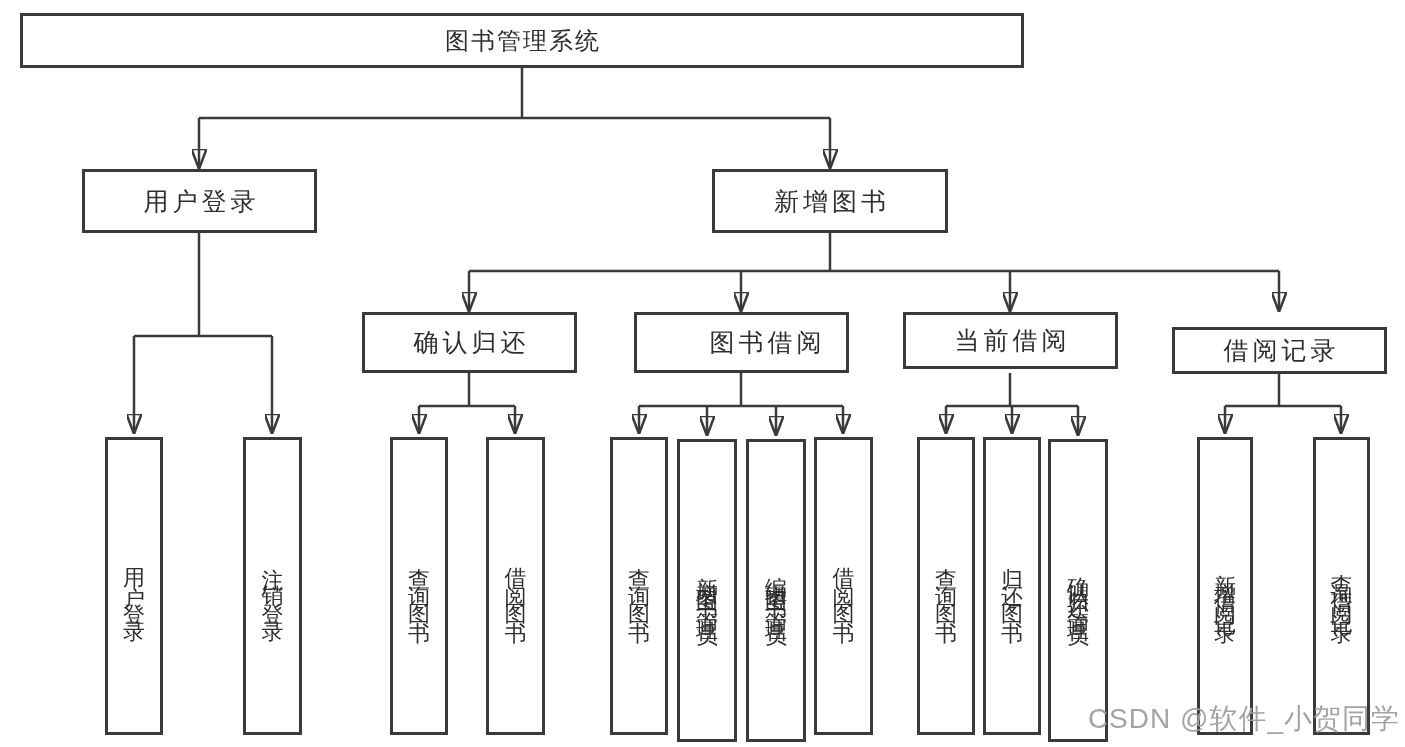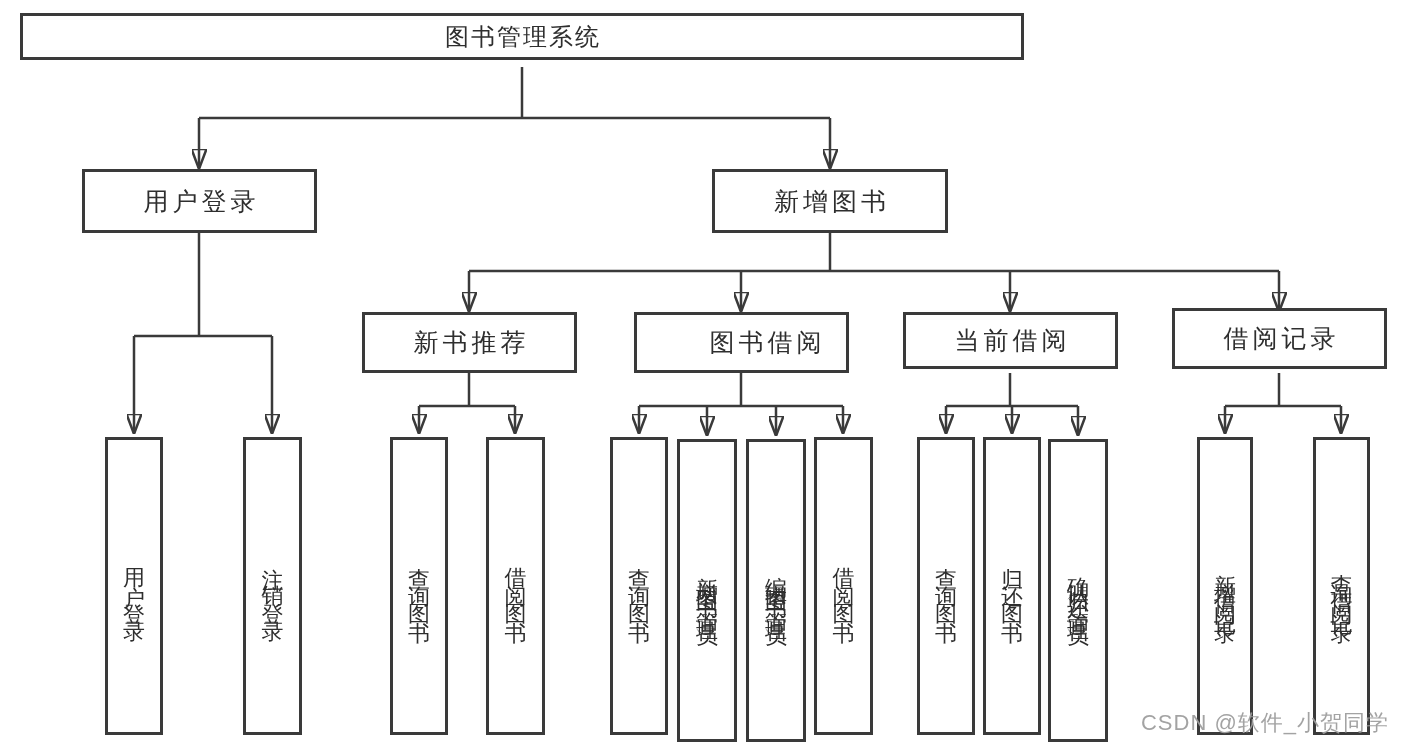--- a/index.html
+++ b/index.html
@@ -48,23 +48,23 @@
     line-height: 1;
     white-space: nowrap;
     color: #2e2e2e;
   }
   .v4 { letter-spacing: 18px; }
   .v6 { letter-spacing: 10px; }
   .v9 { letter-spacing: 7px; }
 
   .watermark {
     position: absolute;
-    right: 16px;
+    right: 5px;
     bottom: 9px;
-    font-size: 22px;
+    font-size: 28px;
     letter-spacing: 1px;
     color: rgba(158, 158, 158, 0.95);
     z-index: 5;
     white-space: nowrap;
     margin-left: 36px;
   }
 </style>
 </head>
 <body>
 
@@ -125,45 +125,45 @@
     </g>
 
     <g>
       <path d="M1279 373 V406"></path>
       <path d="M1225 406 H1341"></path>
       <path d="M1225 406 V433" marker-end="url(#ah)"></path>
       <path d="M1341 406 V433" marker-end="url(#ah)"></path>
     </g>
   </svg>
 
-  <div class="box" style="left:20px; top:13px; width:1004px; height:47px;">
+  <div class="box" style="left:20px; top:13px; width:1004px; height:55px;">
     <span class="hlabel root-label">图书管理系统</span>
   </div>
 
   <div class="box" style="left:82px; top:169px; width:235px; height:64px;">
     <span class="hlabel">用户登录</span>
   </div>
 
   <div class="box" style="left:712px; top:169px; width:236px; height:64px;">
     <span class="hlabel">新增图书</span>
   </div>
 
   <div class="box" style="left:362px; top:312px; width:215px; height:61px;">
-    <span class="hlabel">新书推荐</span>
+    <span class="hlabel">确认归还</span>
   </div>
 
   <div class="box" style="left:634px; top:312px; width:215px; height:61px;padding-left:48px;">
     <span class="hlabel">图书借阅</span>
   </div>
 
   <div class="box" style="left:903px; top:312px; width:215px; height:57px;">
     <span class="hlabel">当前借阅</span>
   </div>
 
-  <div class="box" style="left:1172px; top:308px; width:215px; height:61px;">
+  <div class="box" style="left:1172px; top:327px; width:215px; height:47px;">
     <span class="hlabel">借阅记录</span>
   </div>
 
   <div class="box" style="left:105px; top:437px; width:58px; height:298px;">
     <span class="vtext v4">用户登录</span>
   </div>
 
   <div class="box" style="left:243px; top:437px; width:59px; height:298px;">
     <span class="vtext v4">注销登录</span>
   </div>

